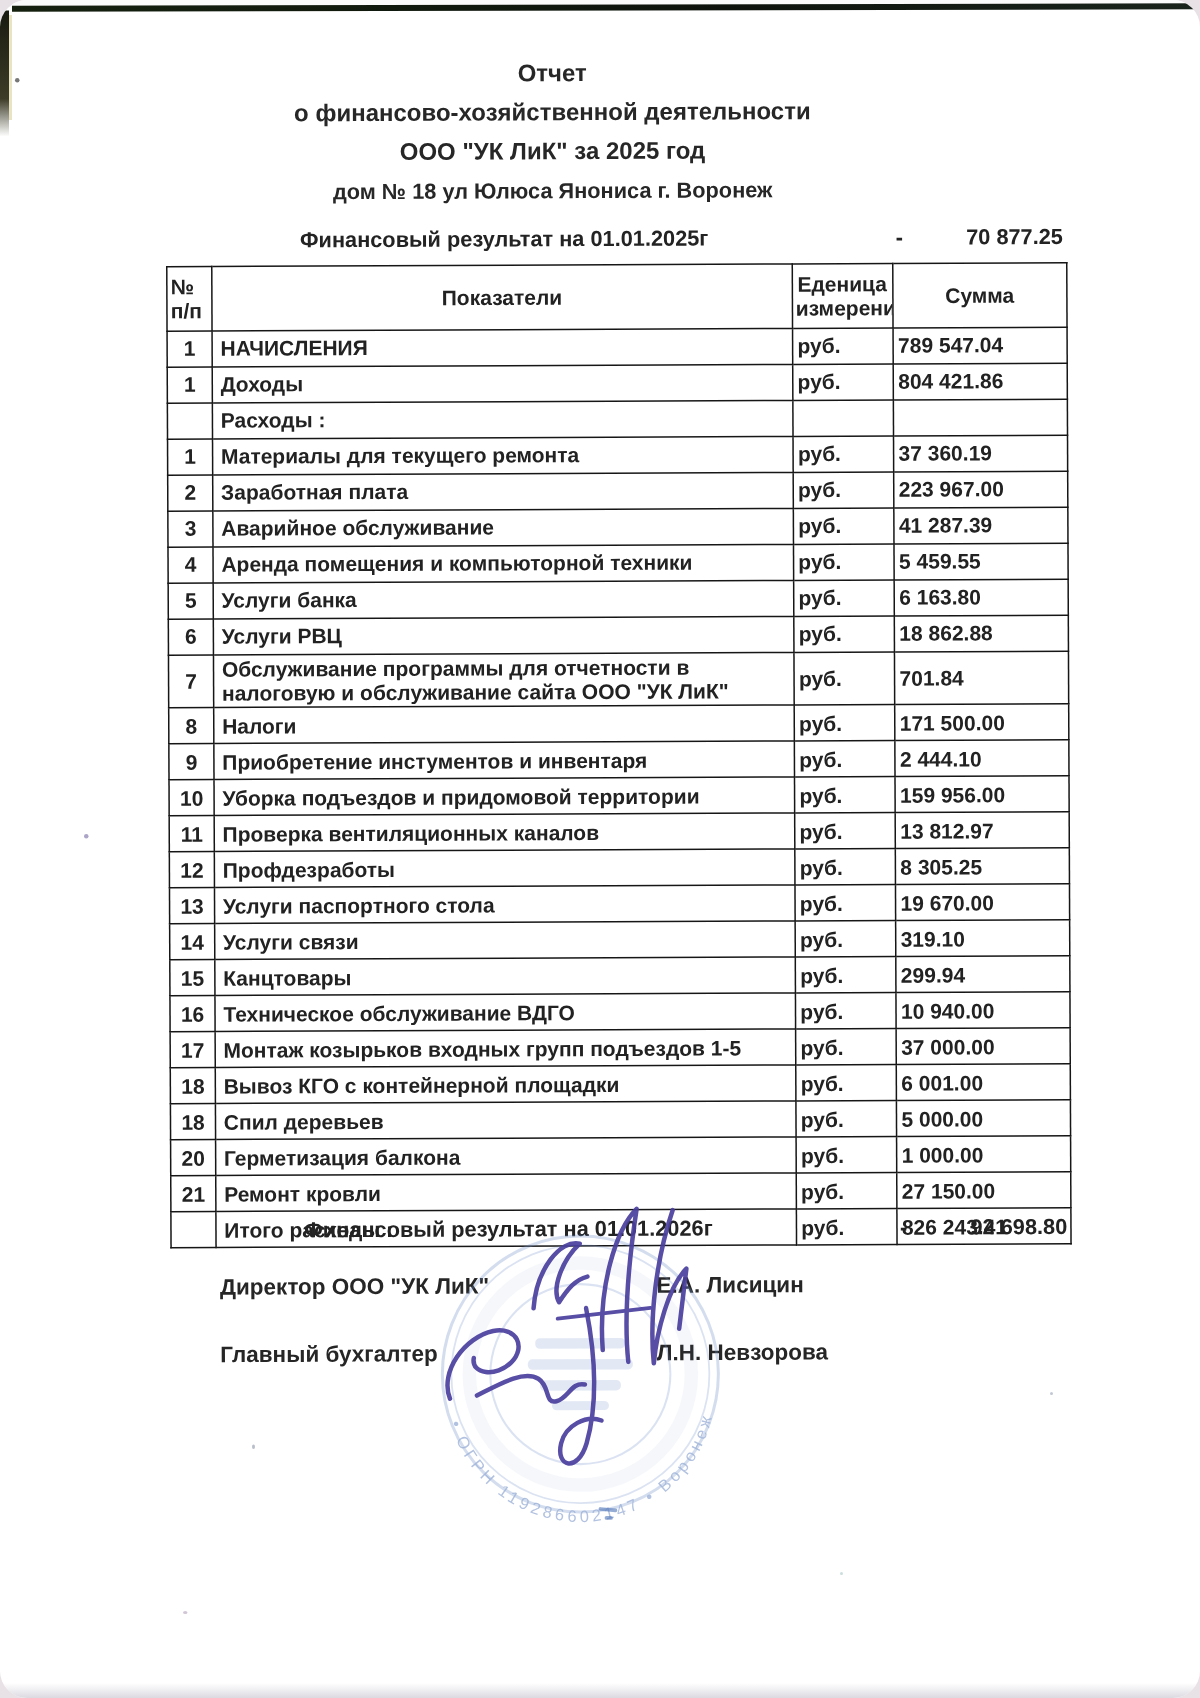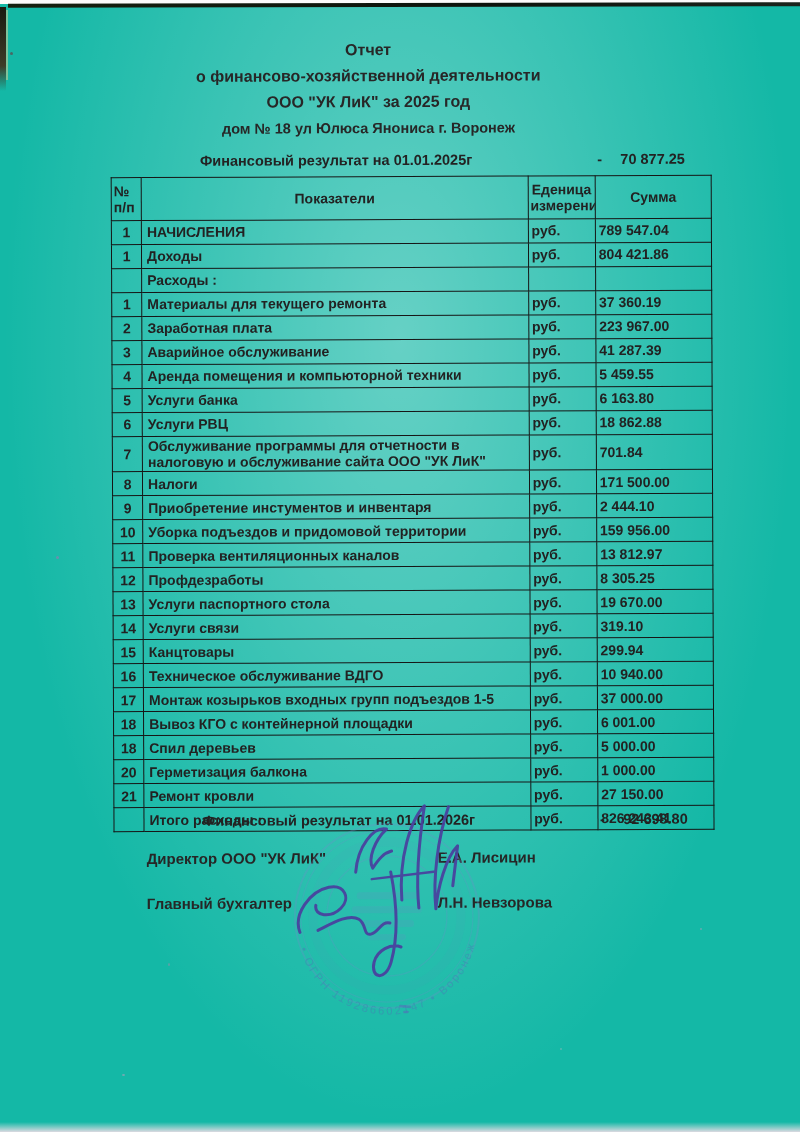--- a/index.html
+++ b/index.html
@@ -1,18 +1,18 @@
 <!DOCTYPE html>
 <html><head>
 <meta charset="utf-8">
 <style>
   html,body{margin:0;padding:0;}
   body{width:800px;height:1132px;overflow:hidden;background:#e8e2e6;
        font-family:"Liberation Sans",sans-serif;}
-  .page{position:relative;width:800px;height:1132px;background:#14b8a6;overflow:hidden;}
+  .page{position:relative;width:800px;height:1132px;background:#ffffff;overflow:hidden;border-radius:18px;}
   .page::before{content:"";position:absolute;inset:0;
        background:radial-gradient(ellipse at 50% 30%,rgba(255,255,255,.35),rgba(0,0,0,0) 70%);
        pointer-events:none;}
   
   .edge-top-white{position:absolute;top:0;left:0;width:800px;height:4px;background:#fcfbfb;}
   .edge-top-line{position:absolute;top:3px;left:8px;width:792px;height:4px;
        background:linear-gradient(90deg,#15200f,#0d130c 60%,#1a241c);transform:rotate(-.12deg);}
   .edge-left-bar{position:absolute;top:7px;left:0;width:6px;height:84px;
        background:linear-gradient(180deg,#191a10,#3d3c28 70%,rgba(61,60,40,0));}
   .edge-left-yellow{position:absolute;top:10px;left:6px;width:2px;height:70px;
@@ -23,21 +23,21 @@
 
   .doc{position:absolute;inset:0;transform:rotate(-.25deg);transform-origin:400px 480px;color:#1e1e1e;}
 
   .title{position:absolute;top:37px;left:0;width:740px;text-align:center;
        font-weight:700;font-size:16px;line-height:26px;color:#272727;}
   .title .t-sub{font-size:14.5px;}
 
   .finline{position:absolute;left:0;width:800px;height:20px;font-weight:700;font-size:14.5px;color:#232323;}
   .finline .fin-label{position:absolute;left:115px;width:445px;text-align:center;}
   .finline .fin-dash{position:absolute;left:594px;width:14px;text-align:center;}
-  .finline .fin-value{position:absolute;left:598px;width:112px;text-align:center;}
+  .finline .fin-value{position:absolute;left:598px;width:112px;text-align:right;}
   .finline-start{top:152px;}
   .finline-end{top:812px;}
 
   table.report{position:absolute;top:176px;left:112px;width:601px;
        border-collapse:collapse;table-layout:fixed;}
   .report th,.report td{border:1.6px solid #161616;font-size:14px;color:#222;
        line-height:1.15;overflow:hidden;}
   .report thead th{height:40px;font-weight:700;vertical-align:middle;padding:1px 2px;}
   .report td{height:21px;font-weight:700;padding:1px 3px;vertical-align:middle;}
   .col-num{width:30px;}

